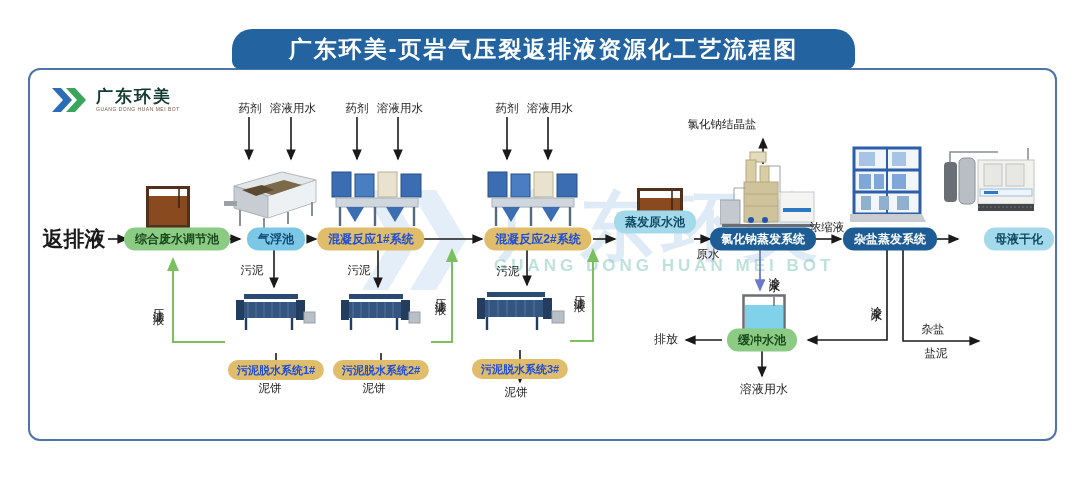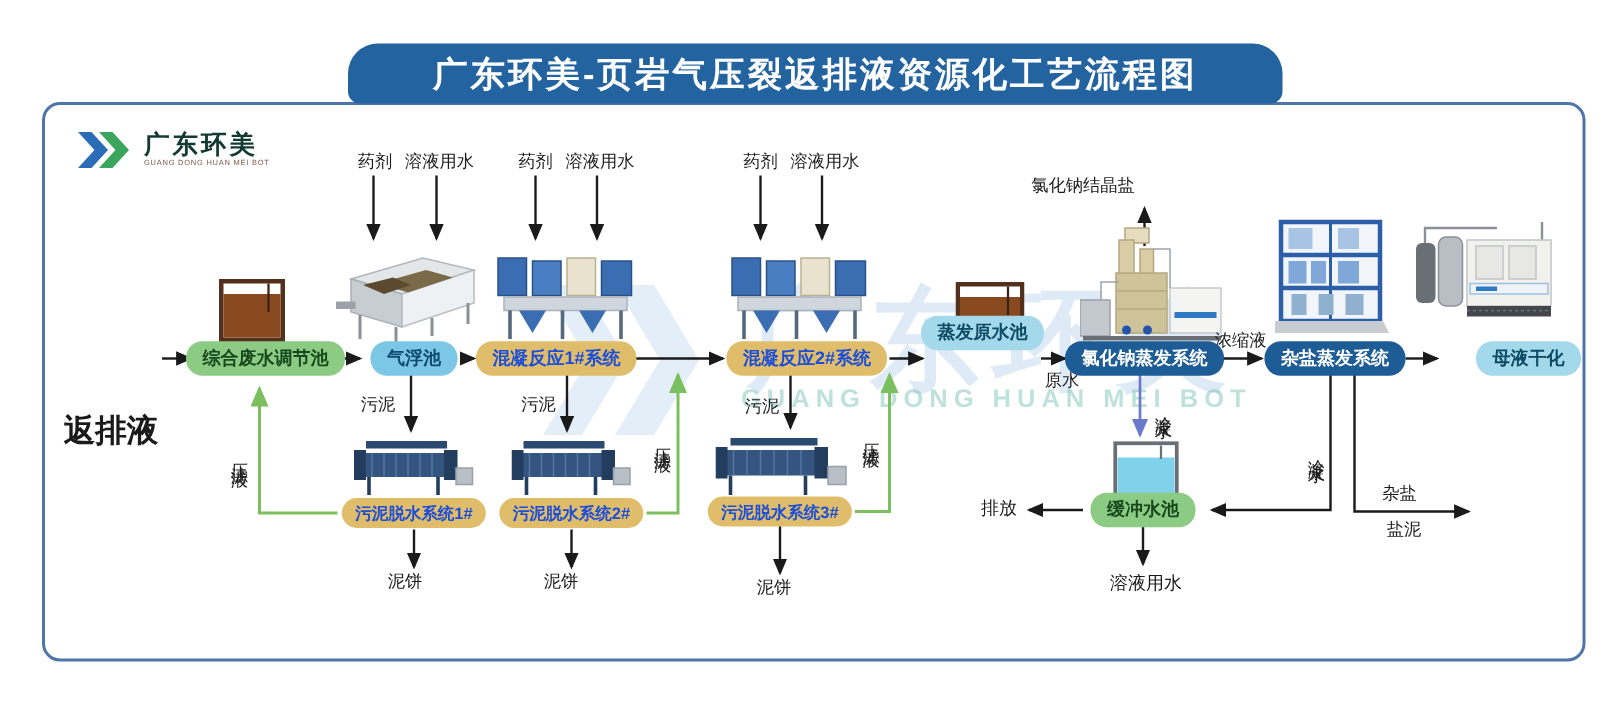--- a/index.html
+++ b/index.html
@@ -20,25 +20,25 @@
   
   .wm-big{position:absolute;left:498px;top:178px;font-size:74px;font-weight:bold;
           color:rgba(90,150,210,.20);letter-spacing:8px;white-space:nowrap;z-index:0;}
   .wm-sub{position:absolute;left:494px;top:256px;font-size:17px;font-weight:bold;
           color:rgba(110,190,175,.45);letter-spacing:4px;white-space:nowrap;z-index:0;}
   
   .lbl{position:absolute;transform:translate(-50%,-50%);font-size:11.5px;color:#1a1a1a;
        white-space:nowrap;z-index:3;}
   .vlbl{position:absolute;transform:translate(-50%,-50%);writing-mode:vertical-rl;
         font-size:11.5px;color:#1a1a1a;letter-spacing:2px;z-index:3;}
-  .feed{position:absolute;transform:translate(-50%,-50%);font-size:21px;font-weight:bold;z-index:3;margin-top:48px;}
+  .feed{position:absolute;transform:translate(-50%,-50%);font-size:21px;font-weight:bold;z-index:3;}
   
   .pill{position:absolute;transform:translate(-50%,-50%);border-radius:11px;padding:3px 11px;
         font-size:12px;font-weight:bold;white-space:nowrap;z-index:4;}
-  .pill.sm{font-size:11px;padding:2.5px 9px;}
+  .pill.sm{font-size:11px;padding:2.5px 9px;margin-top:28px;}
   .g  {background:#8ccb84;color:#17491c;}
   .lb {background:#7cc6e6;color:#0e4a70;}
   .tan{background:#e0bd6a;color:#1d4ed8;}
   .cy {background:#a3d9ea;color:#0d4a63;}
   .db {background:#1d5c94;color:#ffffff;}
   .machine{position:absolute;z-index:2;}
   #wires{position:absolute;left:0;top:0;width:1080px;height:482px;z-index:1;}
 </style>
 </head>
 <body>

